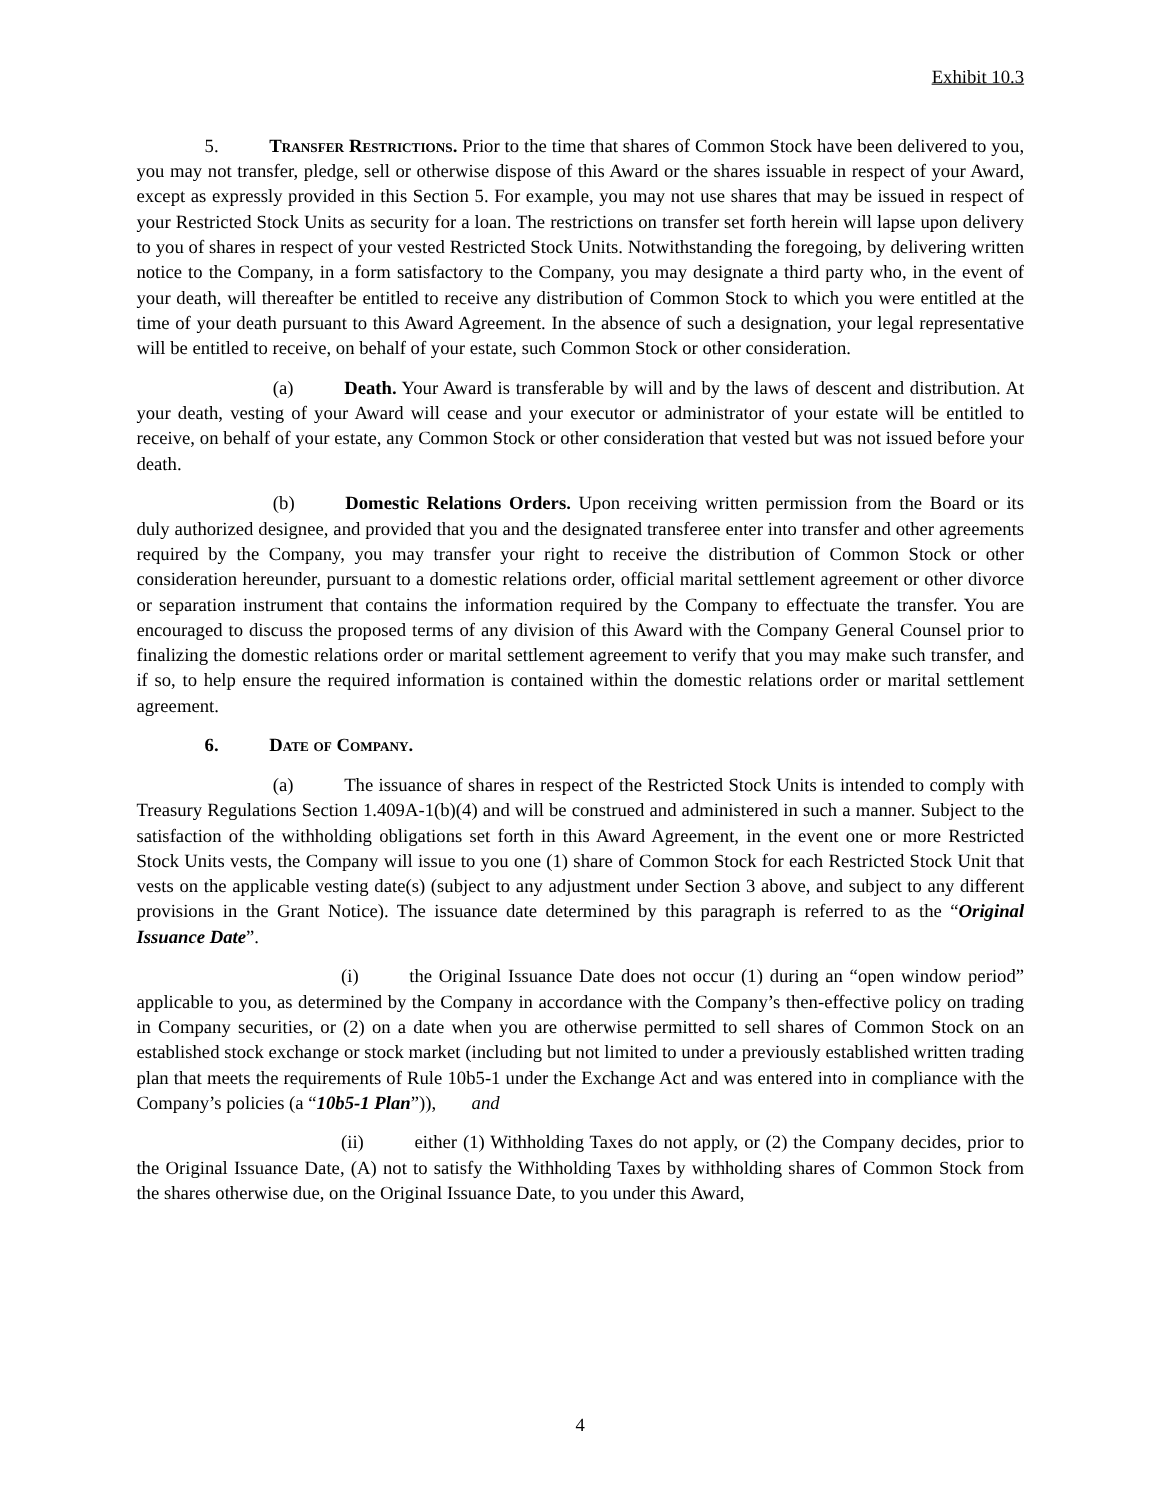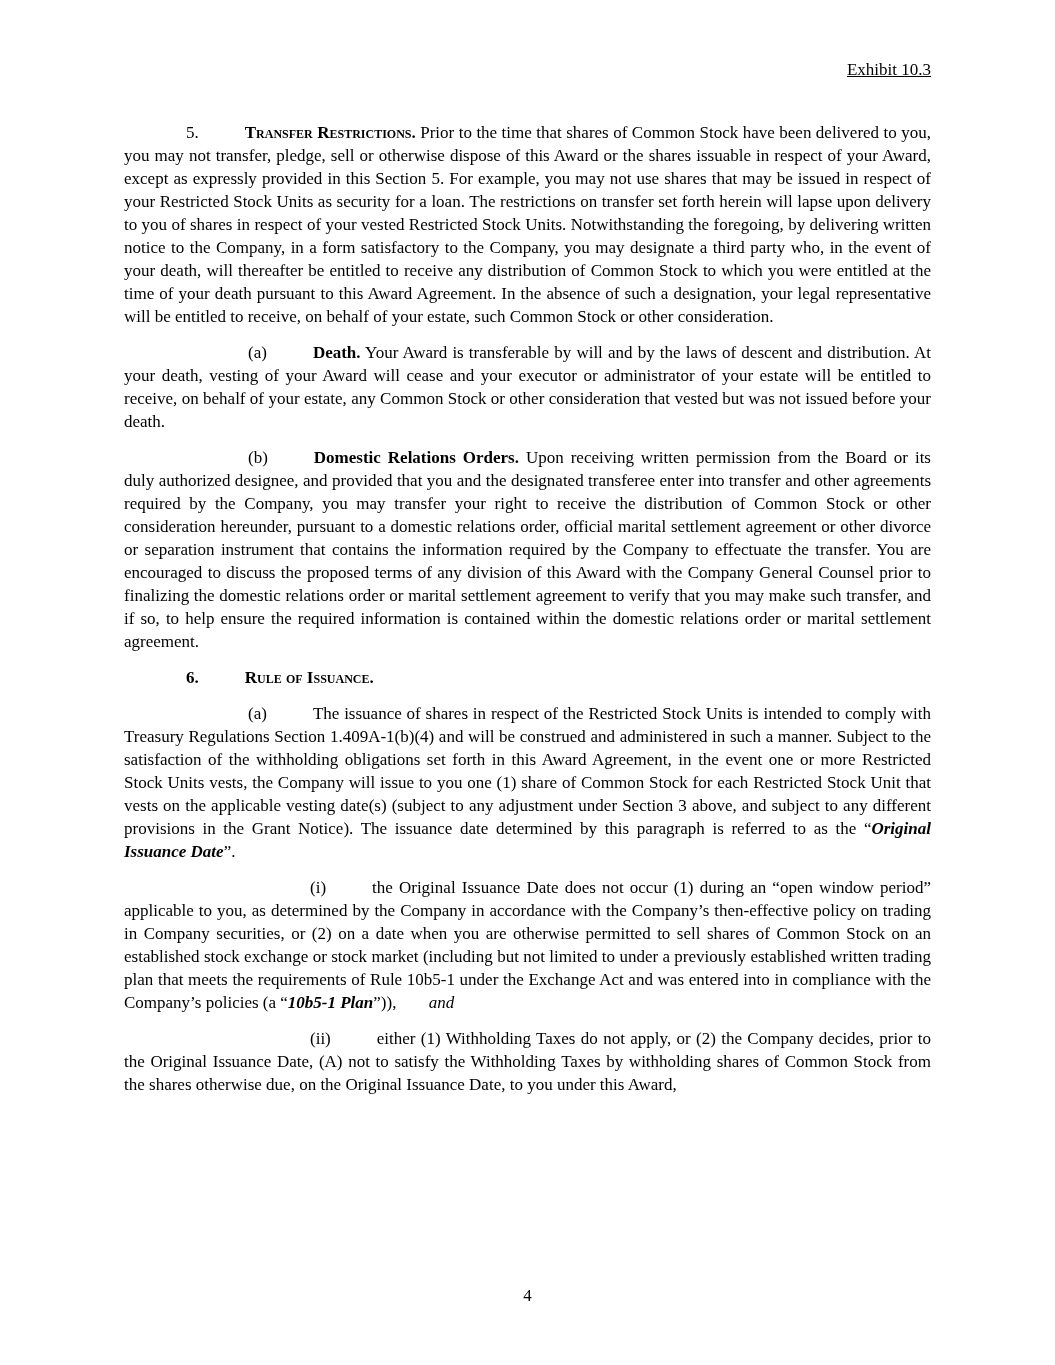--- a/index.html
+++ b/index.html
@@ -54,21 +54,21 @@
 
   <div class="header">Exhibit 10.3</div>
 
   <div class="content">
     <p class="para ind-1"><span class="seg-normal">5.</span><span class="seg-tab"></span><span class="seg-scbold">Transfer Restrictions.</span><span class="seg-normal"> Prior to the time that shares of Common Stock have been delivered to you, you may not transfer, pledge, sell or otherwise dispose of this Award or the shares issuable in respect of your Award, except as expressly provided in this Section 5. For example, you may not use shares that may be issued in respect of your Restricted Stock Units as security for a loan. The restrictions on transfer set forth herein will lapse upon delivery to you of shares in respect of your vested Restricted Stock Units. Notwithstanding the foregoing, by delivering written notice to the Company, in a form satisfactory to the Company, you may designate a third party who, in the event of your death, will thereafter be entitled to receive any distribution of Common Stock to which you were entitled at the time of your death pursuant to this Award Agreement. In the absence of such a designation, your legal representative will be entitled to receive, on behalf of your estate, such Common Stock or other consideration.</span></p>
 
     <p class="para ind-2"><span class="seg-normal">(a)</span><span class="seg-tab"></span><span class="seg-bold">Death.</span><span class="seg-normal"> Your Award is transferable by will and by the laws of descent and distribution. At your death, vesting of your Award will cease and your executor or administrator of your estate will be entitled to receive, on behalf of your estate, any Common Stock or other consideration that vested but was not issued before your death.</span></p>
 
     <p class="para ind-2"><span class="seg-normal">(b)</span><span class="seg-tab"></span><span class="seg-bold">Domestic Relations Orders.</span><span class="seg-normal"> Upon receiving written permission from the Board or its duly authorized designee, and provided that you and the designated transferee enter into transfer and other agreements required by the Company, you may transfer your right to receive the distribution of Common Stock or other consideration hereunder, pursuant to a domestic relations order, official marital settlement agreement or other divorce or separation instrument that contains the information required by the Company to effectuate the transfer. You are encouraged to discuss the proposed terms of any division of this Award with the Company General Counsel prior to finalizing the domestic relations order or marital settlement agreement to verify that you may make such transfer, and if so, to help ensure the required information is contained within the domestic relations order or marital settlement agreement.</span></p>
 
-    <p class="para ind-1"><span class="seg-bold">6.</span><span class="seg-tab"></span><span class="seg-scbold">Rule of Issuance.</span></p>
+    <p class="para ind-1"><span class="seg-bold">6.</span><span class="seg-tab"></span><span class="seg-scbold">Date of Company.</span></p>
 
     <p class="para ind-2"><span class="seg-normal">(a)</span><span class="seg-tab"></span><span class="seg-normal">The issuance of shares in respect of the Restricted Stock Units is intended to comply with Treasury Regulations Section 1.409A-1(b)(4) and will be construed and administered in such a manner. Subject to the satisfaction of the withholding obligations set forth in this Award Agreement, in the event one or more Restricted Stock Units vests, the Company will issue to you one (1) share of Common Stock for each Restricted Stock Unit that vests on the applicable vesting date(s) (subject to any adjustment under Section 3 above, and subject to any different provisions in the Grant Notice). The issuance date determined by this paragraph is referred to as the “</span><span class="seg-bolditalic">Original Issuance Date</span><span class="seg-normal">”.</span></p>
 
 
     <p class="para ind-3"><span class="seg-normal">(i)</span><span class="seg-tab"></span><span class="seg-normal">the Original Issuance Date does not occur (1) during an “open window period” applicable to you, as determined by the Company in accordance with the Company’s then-effective policy on trading in Company securities, or (2) on a date when you are otherwise permitted to sell shares of Common Stock on an established stock exchange or stock market (including but not limited to under a previously established written trading plan that meets the requirements of Rule 10b5-1 under the Exchange Act and was entered into in compliance with the Company’s policies (a “</span><span class="seg-bolditalic">10b5-1 Plan</span><span class="seg-normal">”)), </span><span class="seg-italic">and</span></p>
 
     <p class="para ind-3"><span class="seg-normal">(ii)</span><span class="seg-tab"></span><span class="seg-normal">either (1) Withholding Taxes do not apply, or (2) the Company decides, prior to the Original Issuance Date, (A) not to satisfy the Withholding Taxes by withholding shares of Common Stock from the shares otherwise due, on the Original Issuance Date, to you under this Award,</span></p>
   </div>
 
   <div class="page-number">4</div>

